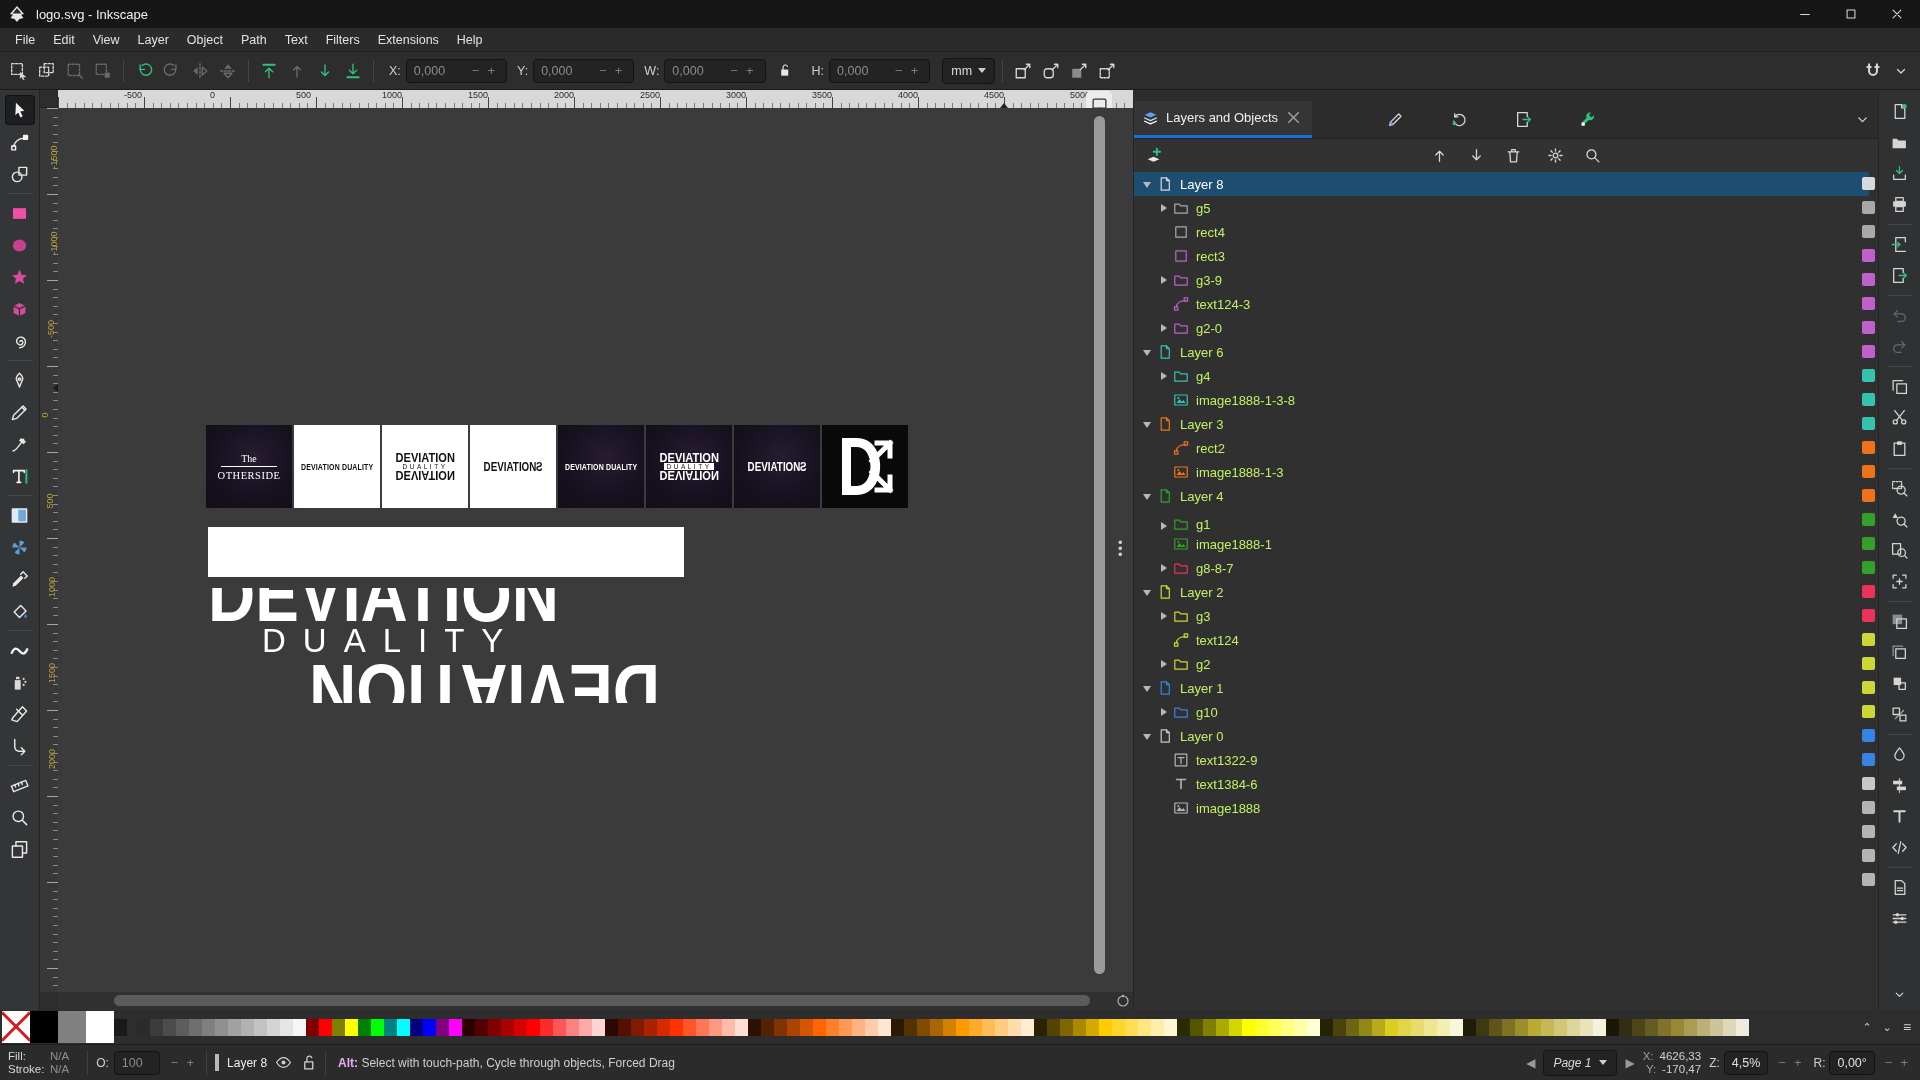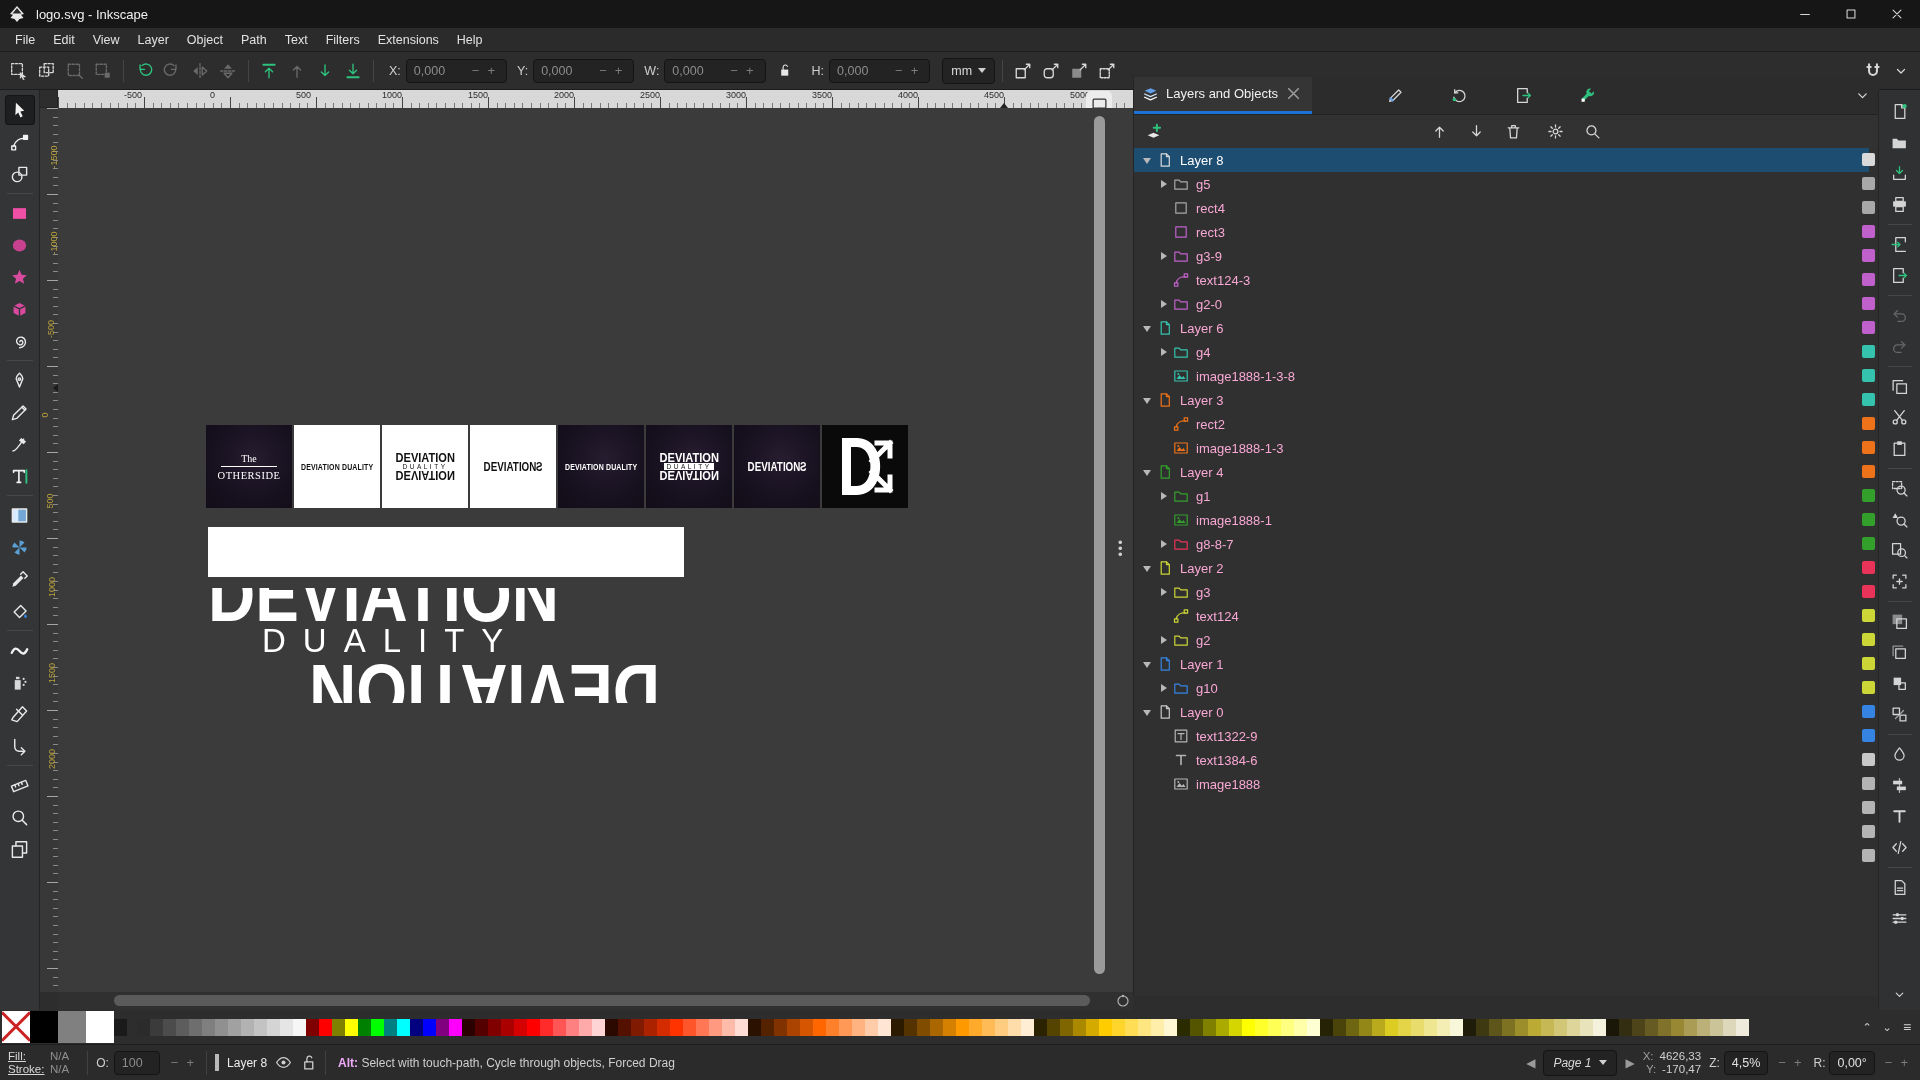--- a/index.html
+++ b/index.html
@@ -91,33 +91,33 @@
   #hscrollrow{left:58px;top:992px;width:1075px;height:18px;background:#303030;}
   #hscrollrow .thumb{position:absolute;left:56px;top:3px;width:976px;height:11px;background:#5b5b5b;border-radius:6px;}
   #rotwidget{position:absolute;right:2px;top:1px;width:16px;height:16px;color:#b0b0b0;}
   #monitorbtn{left:1086px;top:91px;width:26px;height:26px;background:#ececec;border-radius:5px;color:#333;
               display:flex;align-items:center;justify-content:center;}
   #monitorbtn svg{width:17px;height:17px;}
   
   #splitter{left:1110px;top:108px;width:23px;height:884px;background:#3b3b3b;}
   #dots{position:absolute;left:8px;top:432px;color:#cfcfcf;font-size:13px;letter-spacing:0;line-height:6px;text-align:center;}
   
-  #panel{left:1133px;top:76px;width:745px;height:920px;background:#323232;border-left:1px solid #242424;box-sizing:border-box;}
+  #panel{left:1133px;top:100px;width:745px;height:920px;background:#323232;border-left:1px solid #242424;box-sizing:border-box;}
   #ptabs{position:absolute;left:0;top:0;width:745px;height:38px;background:#2c2c2c;border-bottom:1px solid #232323;display:flex;align-items:center;}
   #ptab{height:37px;display:flex;align-items:center;gap:7px;padding:0 10px 0 8px;background:#353535;
         border-bottom:3px solid #1c71d8;box-sizing:border-box;}
   #ptab svg{width:16px;height:16px;}
   #ptab .lbl{font-size:13px;color:#f0f0f0;white-space:nowrap;}
   #ptab .close{color:#9a9a9a;}
   #ptab .close svg{width:13px;height:13px;}
   .dlgbtn{width:26px;height:26px;border-radius:4px;display:flex;align-items:center;justify-content:center;color:#d8d8d8;flex:none;}
   .dlgbtn svg{width:17px;height:17px;}
   #ptoolbar{position:absolute;left:0;top:38px;width:745px;height:34px;display:flex;align-items:center;padding:0 6px;box-sizing:border-box;}
   #ptree{position:absolute;left:0;top:72px;width:745px;height:848px;background:#303030;overflow:hidden;}
-  .row{position:relative;height:24px;width:727px;display:flex;align-items:center;font-size:13px;color:#f9a8d4;}
+  .row{position:relative;height:24px;width:727px;display:flex;align-items:center;font-size:13px;color:#bef264;}
   .row.sel{background:#1e4d72;color:#fff;}
   .exp{width:11px;height:11px;flex:none;margin-right:4px;position:relative;}
   .exp.open::after{content:"";position:absolute;left:1px;top:3px;border-left:4.5px solid transparent;border-right:4.5px solid transparent;border-top:6px solid #b8b8b8;}
   .exp.closed::after{content:"";position:absolute;left:3px;top:1px;border-top:4.5px solid transparent;border-bottom:4.5px solid transparent;border-left:6px solid #b8b8b8;}
   .kic{width:16px;height:16px;flex:none;margin-right:7px;}
   .kic svg{width:16px;height:16px;}
   .tags{position:absolute;left:728px;top:0;width:16px;}
   .tag{position:absolute;left:0;width:13px;height:13px;border-radius:2px;}
   
   #cmdbar{left:1878px;top:90px;width:42px;height:920px;background:#2f3133;border-left:1px solid #242424;
@@ -135,21 +135,21 @@
   #swnone::after{transform:rotate(-45deg);}
   .sw{width:13px;height:17px;flex:none;}
   .swgap{width:10px;flex:none;}
   #palctl{margin-left:auto;display:flex;align-items:center;gap:2px;padding-right:4px;color:#cfcfcf;}
   .palbtn{width:18px;height:22px;display:flex;align-items:center;justify-content:center;font-size:11px;}
   
   #statusbar{left:0;top:1044px;width:1920px;height:36px;background:#2b2b2b;border-top:1px solid #1e1e1e;
              display:flex;align-items:center;box-sizing:border-box;font-size:12px;}
   #fillstroke{display:flex;flex-direction:column;justify-content:center;gap:1px;padding:0 10px 0 8px;font-size:11.5px;}
   #fillstroke .r{display:flex;}
-  #fillstroke .l{width:42px;color:#d8d8d8;text-decoration:underline;}
+  #fillstroke .l{width:42px;color:#d8d8d8;}
   #fillstroke .v{color:#8f8f8f;}
   .ssep{width:1px;height:24px;background:#414141;margin:0 8px;}
   #opblock{display:flex;align-items:center;gap:5px;}
   #opblock .lb{color:#cfcfcf;}
   #layerblock{display:flex;align-items:center;gap:8px;}
   #layerbar{width:4px;height:17px;background:#b9b9b9;}
   #layerblock .nm{color:#ededed;}
   #layerblock svg{width:16px;height:16px;color:#d0d0d0;}
   #msg{color:#cfcfcf;margin-left:4px;white-space:nowrap;overflow:hidden;}
   #msg b{color:#f0abfc;}
@@ -876,21 +876,21 @@
           <div class="row" style="padding-left: 8px;">
             <span class="exp open"></span>
             <span class="kic" style="color: rgb(51, 160, 44);">
               <svg class="ic" viewBox="0 0 16 16" style="width:16px;height:16px">
                 <path d="M4.2 1.8h5.3l2.8 2.8v9.6H4.2z"></path>
                 <path d="M9.5 1.8v2.8h2.8"></path>
               </svg>
             </span>
             <span>Layer 4</span>
           </div>
-          <div class="row" style="padding-left: 24px;">
+          <div class="row" style="padding-left: 24px; align-items: flex-end;">
             <span class="exp closed"></span>
             <span class="kic" style="color: rgb(51, 160, 44);">
               <svg class="ic" viewBox="0 0 16 16" style="width:16px;height:16px">
                 <path d="M1.8 13.2V4.2h4.4l1.4 1.6h6.6v7.4z"></path>
               </svg>
             </span>
             <span>g1</span>
           </div>
           <div class="row" style="padding-left: 24px;">
             <span class="exp "></span>

